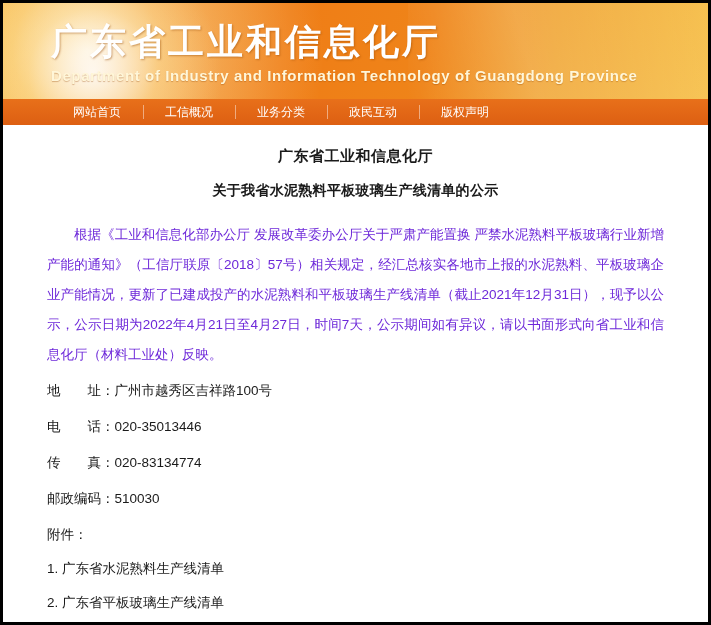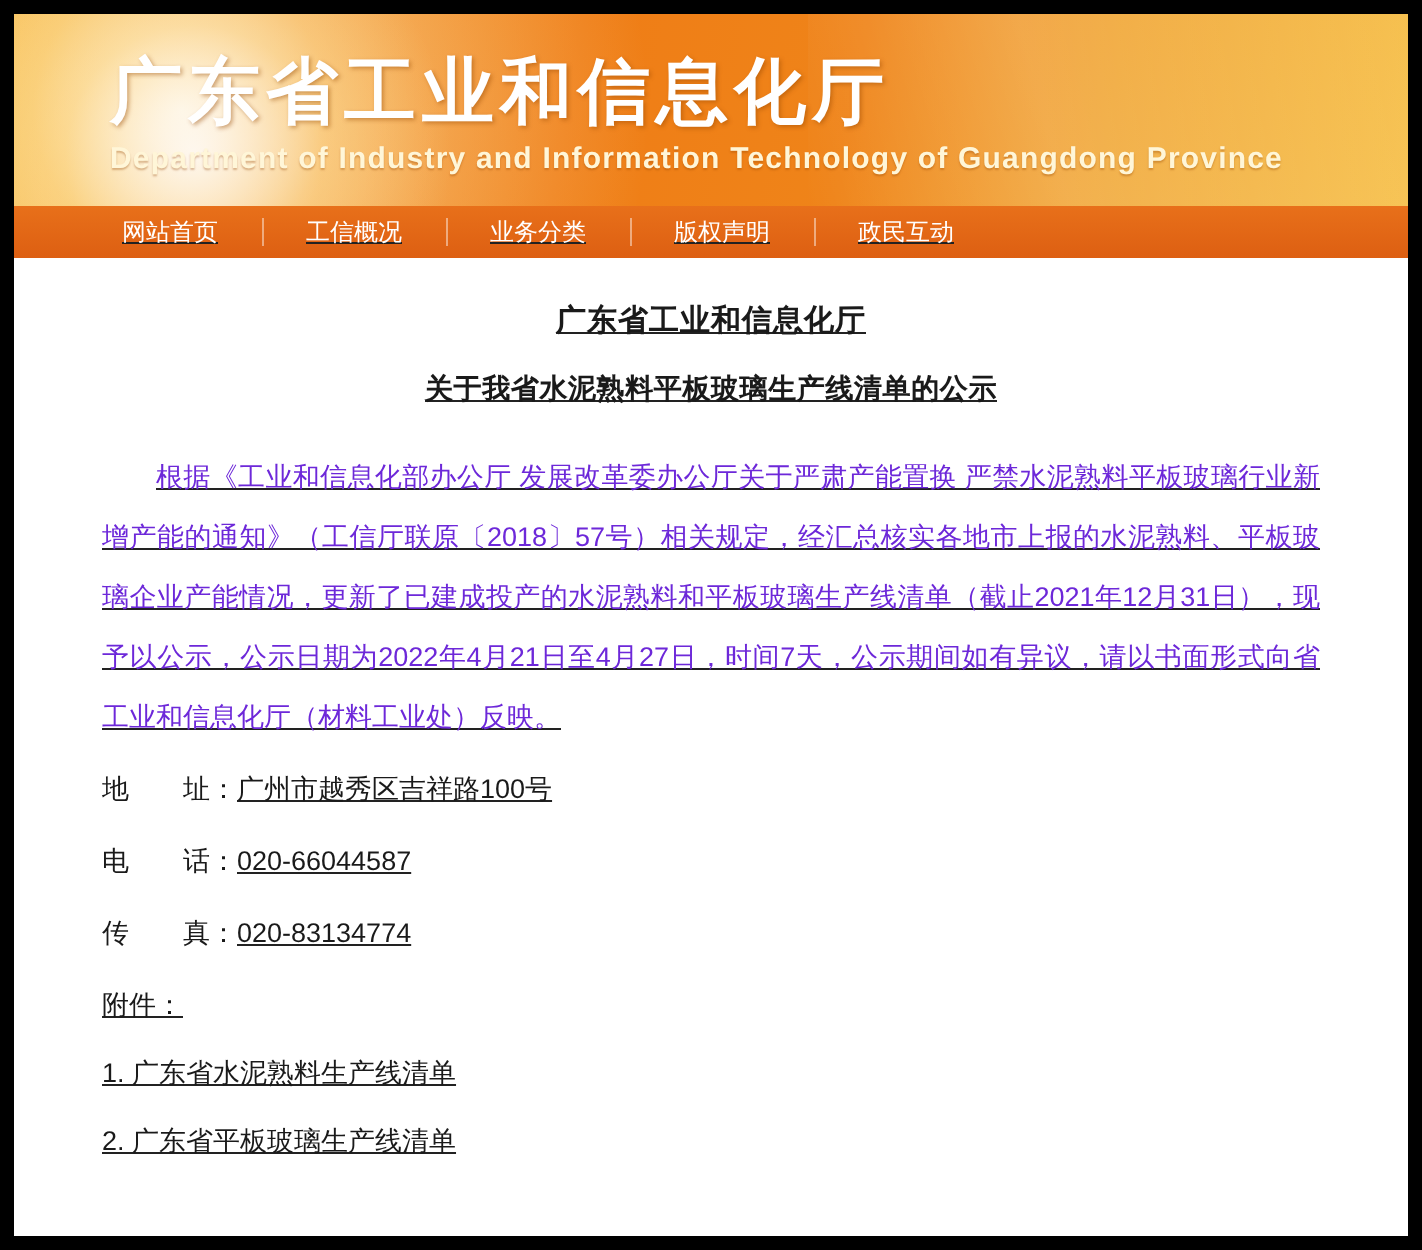--- a/index.html
+++ b/index.html
@@ -12,23 +12,22 @@
     background: #ffffff;
     font-family: "Liberation Sans", "DejaVu Sans", sans-serif;
     color: #222;
     overflow: hidden;
   }
   .page {
     position: relative;
     width: 711px;
     height: 625px;
     box-sizing: border-box;
-    border: 7px solid #000000;
+    border: 3px solid #000000;
     background: #ffffff;
-    text-decoration: underline;
   }
 
   
   .banner {
     position: relative;
     height: 96px;
     background:
       radial-gradient(circle at 12% 50%, rgba(255,255,255,0.85) 0%, rgba(255,245,200,0.45) 12%, rgba(255,200,60,0.0) 38%),
       linear-gradient(100deg, #f5a623 0%, #f08a1c 18%, #ef7d16 40%, #ef8419 60%, #f0a22a 78%, #f6c04a 100%);
     overflow: hidden;
@@ -77,21 +76,21 @@
     white-space: nowrap;
     text-shadow: 0 1px 1px rgba(150,70,0,0.35);
   }
 
   
   .nav {
     height: 26px;
     background: linear-gradient(180deg, #e8701a 0%, #dd5f12 100%);
     display: flex;
     align-items: stretch;
-    padding-left: 32px;
+    padding-left: 48px;
     box-sizing: border-box;
   }
   .nav-item {
     color: #ffffff;
     font-size: 12px;
     line-height: 26px;
     padding: 0 22px;
     position: relative;
     white-space: nowrap;
     cursor: pointer;
@@ -165,38 +164,41 @@
     <div class="banner-inner">
       <div class="site-title">广东省工业和信息化厅</div>
       <div class="site-subtitle">Department of Industry and Information Technology of Guangdong Province</div>
     </div>
   </div>
 
   <div class="nav">
     <div class="nav-item">网站首页</div>
     <div class="nav-item">工信概况</div>
     <div class="nav-item">业务分类</div>
+    <div class="nav-item">政民互动</div>
     <div class="nav-item">版权声明</div>
-    <div class="nav-item">政民互动</div>
   </div>
 
   <div class="content">
     <div class="doc-org">广东省工业和信息化厅</div>
     <div class="doc-title">关于我省水泥熟料平板玻璃生产线清单的公示</div>
 
     <div class="body-para">根据《工业和信息化部办公厅 发展改革委办公厅关于严肃产能置换 严禁水泥熟料平板玻璃行业新增产能的通知》（工信厅联原〔2018〕57号）相关规定，经汇总核实各地市上报的水泥熟料、平板玻璃企业产能情况，更新了已建成投产的水泥熟料和平板玻璃生产线清单（截止2021年12月31日），现予以公示，公示日期为2022年4月21日至4月27日，时间7天，公示期间如有异议，请以书面形式向省工业和信息化厅（材料工业处）反映。</div>
 
     <div class="info-line">
       <span class="lbl">地　　址：</span><span>广州市越秀区吉祥路100号</span>
     </div>
     <div class="info-line">
-      <span class="lbl">电　　话：</span><span>020-66044587</span>
+      <span class="lbl">电　　话：</span><span>020-35013446</span>
     </div>
     <div class="info-line">
       <span class="lbl">传　　真：</span><span>020-83134774</span>
+    </div>
+    <div class="info-line">
+      <span class="lbl">邮政编码：</span><span>510030</span>
     </div>
 
     <div class="attach-head">附件：</div>
     <div class="attach-item">1. 广东省水泥熟料生产线清单</div>
     <div class="attach-item">2. 广东省平板玻璃生产线清单</div>
 
   </div>
 
 </div>
 

